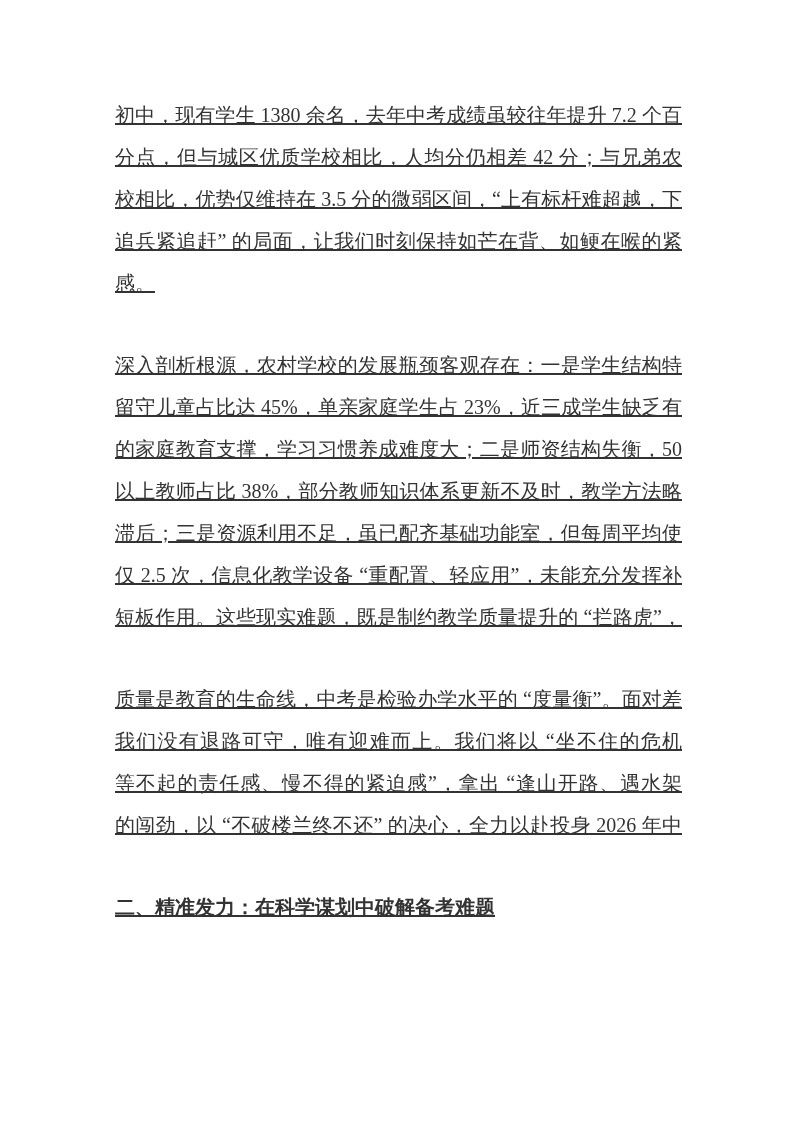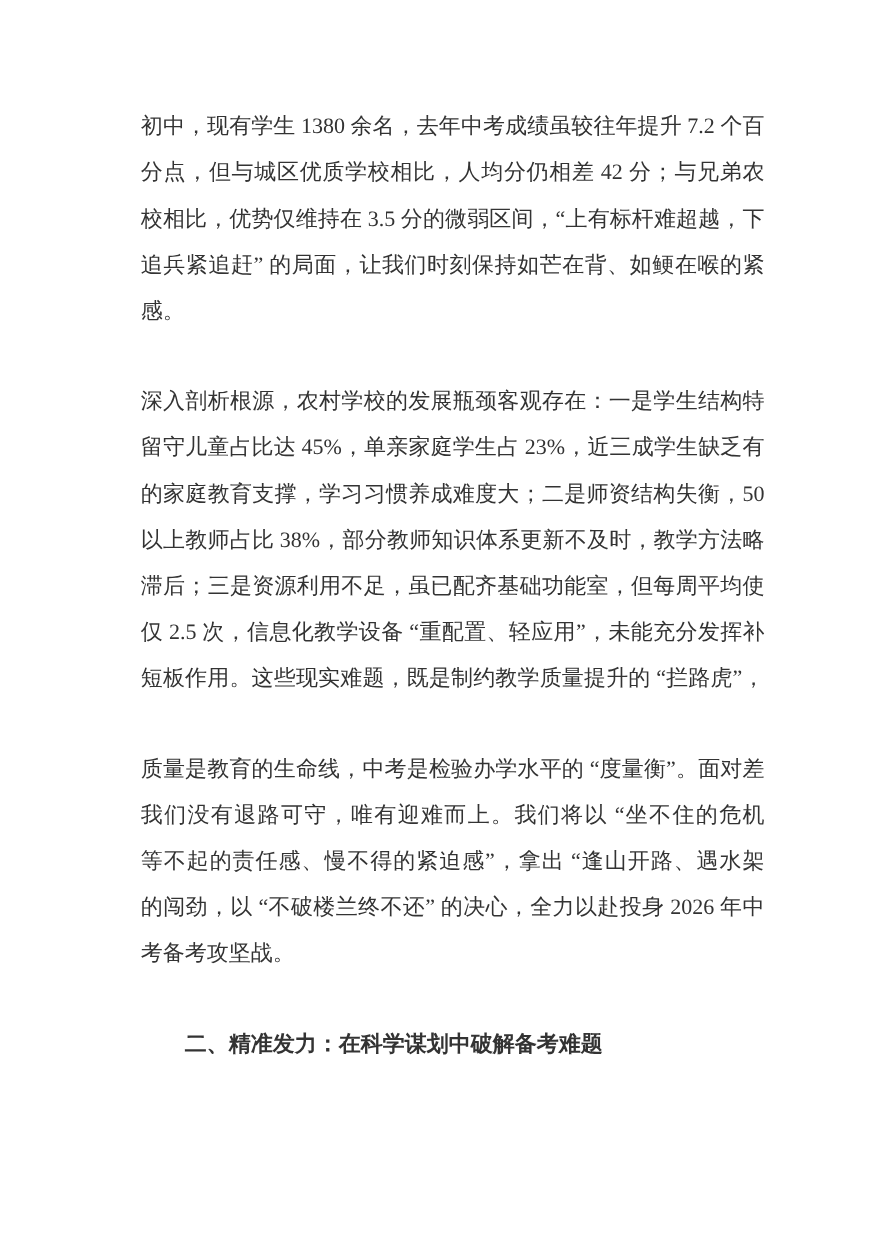--- a/index.html
+++ b/index.html
@@ -11,23 +11,24 @@
     position: relative;
     width: 793px;
     height: 1122px;
     background: #ffffff;
     overflow: hidden;
     font-family: "Liberation Serif", "DejaVu Serif", serif;
     color: #333333;
   }
   .content {
     position: absolute;
-    left: 128px;
+    left: 115px;
     top: 94px;
     width: 567px;
+    text-decoration: underline;
   }
   .para {
     margin: 0 0 40px 0;
   }
   .line {
     font-size: 20px;
     line-height: 42px;
     height: 42px;
     text-align: justify;
     text-align-last: justify;
@@ -38,21 +39,20 @@
     text-align: left;
     text-align-last: left;
   }
   .heading {
     font-size: 20px;
     line-height: 42px;
     height: 42px;
     font-weight: bold;
     text-align: left;
     color: #333333;
-    margin-left: 40px;
   }
 </style>
 </head>
 <body>
 
 <div class="page">
   <div class="content">
 
     <div class="para">
       <div class="line">初中，现有学生 1380 余名，去年中考成绩虽较往年提升 7.2 个百</div>
@@ -70,19 +70,18 @@
       <div class="line">滞后；三是资源利用不足，虽已配齐基础功能室，但每周平均使用率</div>
       <div class="line">仅 2.5 次，信息化教学设备 “重配置、轻应用”，未能充分发挥补</div>
       <div class="line">短板作用。这些现实难题，既是制约教学质量提升的 “拦路虎”，更</div>
     </div>
 
     <div class="para">
       <div class="line">质量是教育的生命线，中考是检验办学水平的 “度量衡”。面对差距，</div>
       <div class="line">我们没有退路可守，唯有迎难而上。我们将以 “坐不住的危机感、</div>
       <div class="line">等不起的责任感、慢不得的紧迫感”，拿出 “逢山开路、遇水架桥”</div>
       <div class="line">的闯劲，以 “不破楼兰终不还” 的决心，全力以赴投身 2026 年中</div>
-      <div class="line last">考备考攻坚战。</div>
     </div>
 
     <div class="heading">二、精准发力：在科学谋划中破解备考难题</div>
 
   </div>
 </div>
 
 </body></html>

